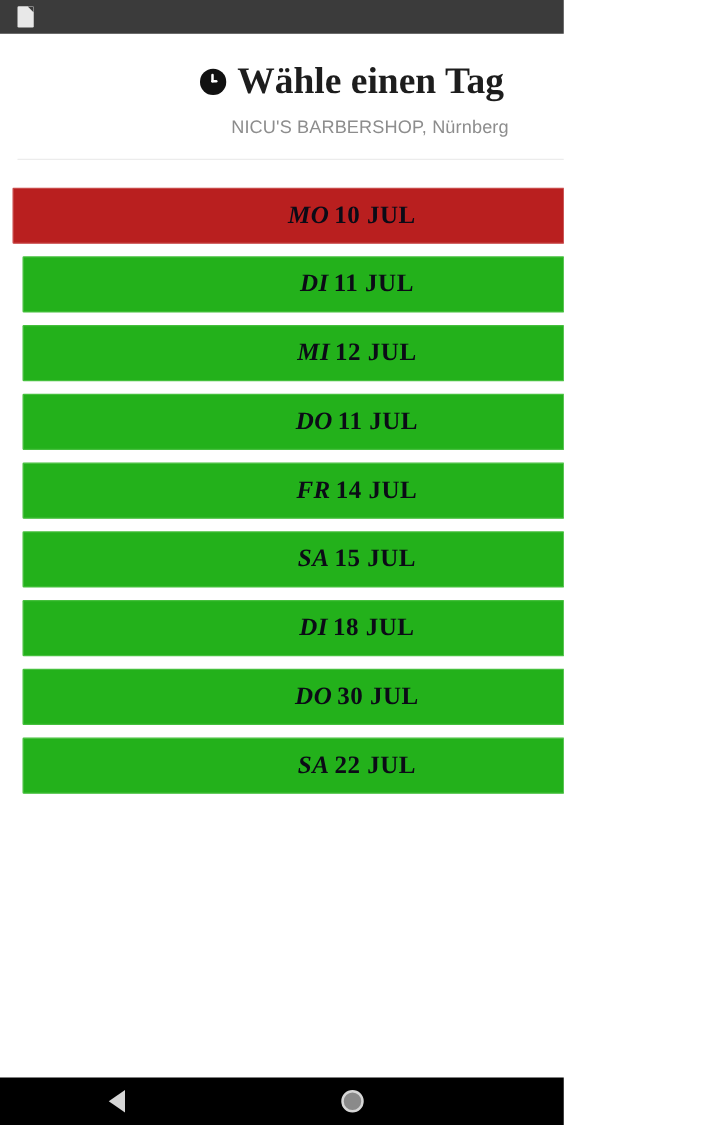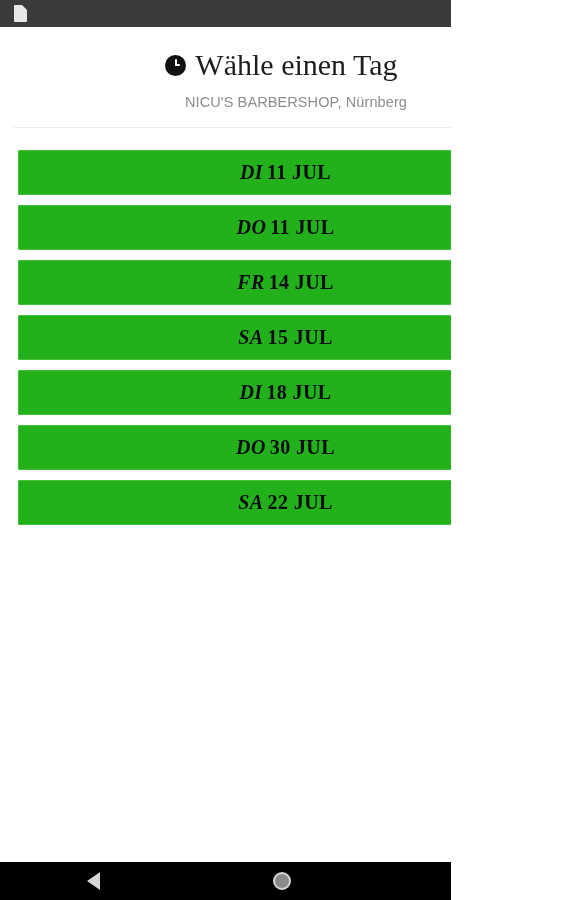--- a/index.html
+++ b/index.html
@@ -102,21 +102,21 @@
     top: 27px; left: 0;
     width: 563px;
     padding-top: 18px;
     text-align: center;
   }
 
   .page-title {
     font-family: "Liberation Serif", "DejaVu Serif", serif;
     font-size: 30px;
     color: #1d1d1d;
-    font-weight: normal;
+    font-weight: bold;
     line-height: 40px;
     display: flex;
     align-items: center;
     justify-content: center;
     gap: 9px;
   }
 
   .clock-icon {
     width: 21px; height: 21px;
     border-radius: 50%;
@@ -271,22 +271,28 @@
   <div class="header">
     <div class="page-title">
       <span class="clock-icon"></span>
       <span>Wähle einen Tag</span>
     </div>
     <div class="page-subtitle">NICU'S BARBERSHOP, Nürnberg</div>
   </div>
   <div class="divider"></div>
 
   <div class="day-list">
+      <div class="day-row selected">
+        <span class="day-label"><span class="day-dow">MO</span><span class="day-date">10 JUL</span></span>
+      </div>
       <div class="day-row available">
         <span class="day-label"><span class="day-dow">DI</span><span class="day-date">11 JUL</span></span>
+      </div>
+      <div class="day-row available">
+        <span class="day-label"><span class="day-dow">MI</span><span class="day-date">12 JUL</span></span>
       </div>
       <div class="day-row available">
         <span class="day-label"><span class="day-dow">DO</span><span class="day-date">11 JUL</span></span>
       </div>
       <div class="day-row available">
         <span class="day-label"><span class="day-dow">FR</span><span class="day-date">14 JUL</span></span>
       </div>
       <div class="day-row available">
         <span class="day-label"><span class="day-dow">SA</span><span class="day-date">15 JUL</span></span>
       </div>

